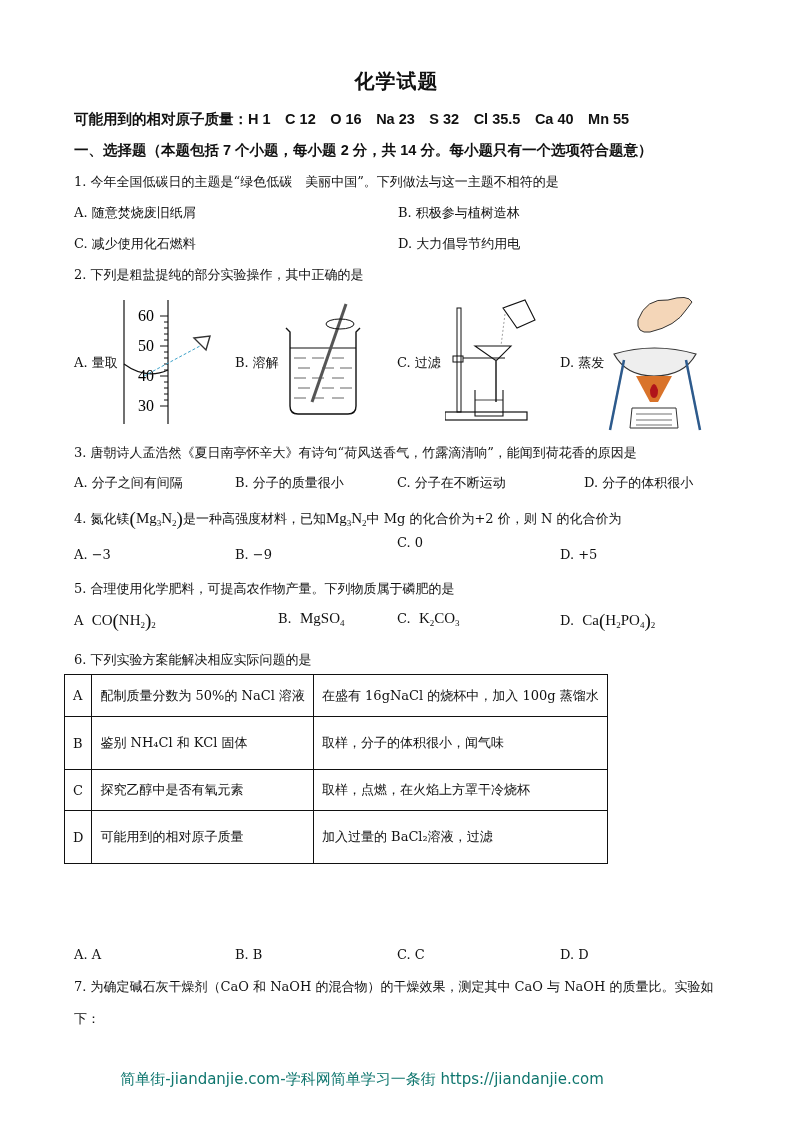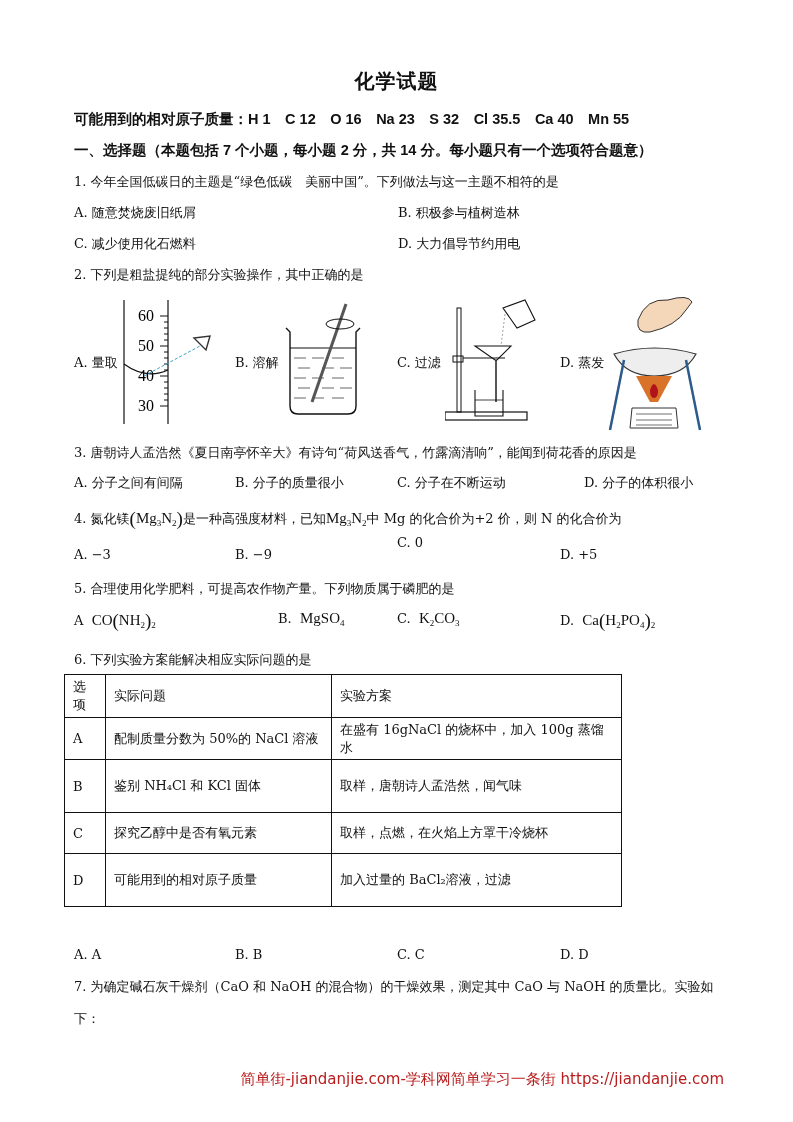--- a/index.html
+++ b/index.html
@@ -9,21 +9,21 @@
   .title { left: 0; width: 793px; top: 68px; text-align: center; font-size: 20px; font-weight: bold;
            font-family: "DejaVu Sans", "Liberation Sans", sans-serif; letter-spacing: 1px; }
   .bold { font-weight: bold; font-family: Liberation Sans, sans-serif; font-size: 14.5px; }
   .q { font-size: 13px; }
   .opt { font-size: 13px; }
   .chem { font-family: "Liberation Serif", "DejaVu Serif", serif; font-size: 15px; }
   .chem sub { font-size: 9px; vertical-align: -3px; }
   .paren { font-size: 19px; font-family: "Liberation Serif", serif; vertical-align: -2px; }
   table.t6 { position: absolute; left: 64px; top: 674px; border-collapse: collapse; font-size: 13px; }
   table.t6 td { border: 1px solid #111; padding: 0 8px; vertical-align: middle; }
-  .footer { left: 0; width: 724px; top: 1070px; text-align: right; font-size: 15px; color: #b91c1c;
+  .footer { left: 0; width: 724px; top: 1070px; text-align: center; font-size: 15px; color: #0f766e;
             font-family: "DejaVu Sans", "Liberation Sans", sans-serif; }
   svg { position: absolute; }
 </style>
 </head>
 <body>
 
 <div class="abs title">化学试题</div>
 <div class="abs bold" style="left:74px;top:110px;">可能用到的相对原子质量：H 1　C 12　O 16　Na 23　S 32　Cl 35.5　Ca 40　Mn 55</div>
 <div class="abs bold" style="left:74px;top:141px;">一、选择题（本题包括 7 个小题，每小题 2 分，共 14 分。每小题只有一个选项符合题意）</div>
 
@@ -137,34 +137,29 @@
 
 <div class="abs q" style="left:74px;top:580px;">5. 合理使用化学肥料，可提高农作物产量。下列物质属于磷肥的是</div>
 <div class="abs opt" style="left:74px;top:610px;"><span>A</span>&nbsp;&nbsp;<span class="chem">CO<span class="paren">(</span>NH<sub>2</sub><span class="paren">)</span><sub>2</sub></span></div>
 <div class="abs opt" style="left:235px;top:610px;margin-left:43px;"><span>B.</span>&nbsp;&nbsp;<span class="chem">MgSO<sub>4</sub></span></div>
 <div class="abs opt" style="left:397px;top:610px;"><span>C.</span>&nbsp;&nbsp;<span class="chem">K<sub>2</sub>CO<sub>3</sub></span></div>
 <div class="abs opt" style="left:560px;top:610px;"><span>D.</span>&nbsp;&nbsp;<span class="chem">Ca<span class="paren">(</span>H<sub>2</sub>PO<sub>4</sub><span class="paren">)</span><sub>2</sub></span></div>
 
 <div class="abs q" style="left:74px;top:651px;">6. 下列实验方案能解决相应实际问题的是</div>
 <table class="t6">
   <tbody>
-      <tr style="height:43px;">
-    <td style="width:24px;">选项</td>
-    <td style="width:209px;">实际问题</td>
-    <td style="width:273px;">实验方案</td>
-  </tr>
   <tr style="height:42px;">
     <td>A</td>
     <td>配制质量分数为 50%的 NaCl 溶液</td>
     <td>在盛有 16gNaCl 的烧杯中，加入 100g 蒸馏水</td>
   </tr>
   <tr style="height:53px;">
     <td>B</td>
     <td>鉴别 NH₄Cl 和 KCl 固体</td>
-    <td>取样，唐朝诗人孟浩然，闻气味</td>
+    <td>取样，分子的体积很小，闻气味</td>
   </tr>
   <tr style="height:41px;">
     <td>C</td>
     <td>探究乙醇中是否有氧元素</td>
     <td>取样，点燃，在火焰上方罩干冷烧杯</td>
   </tr>
   <tr style="height:53px;">
     <td>D</td>
     <td>可能用到的相对原子质量</td>
     <td>加入过量的 BaCl₂溶液，过滤</td>

